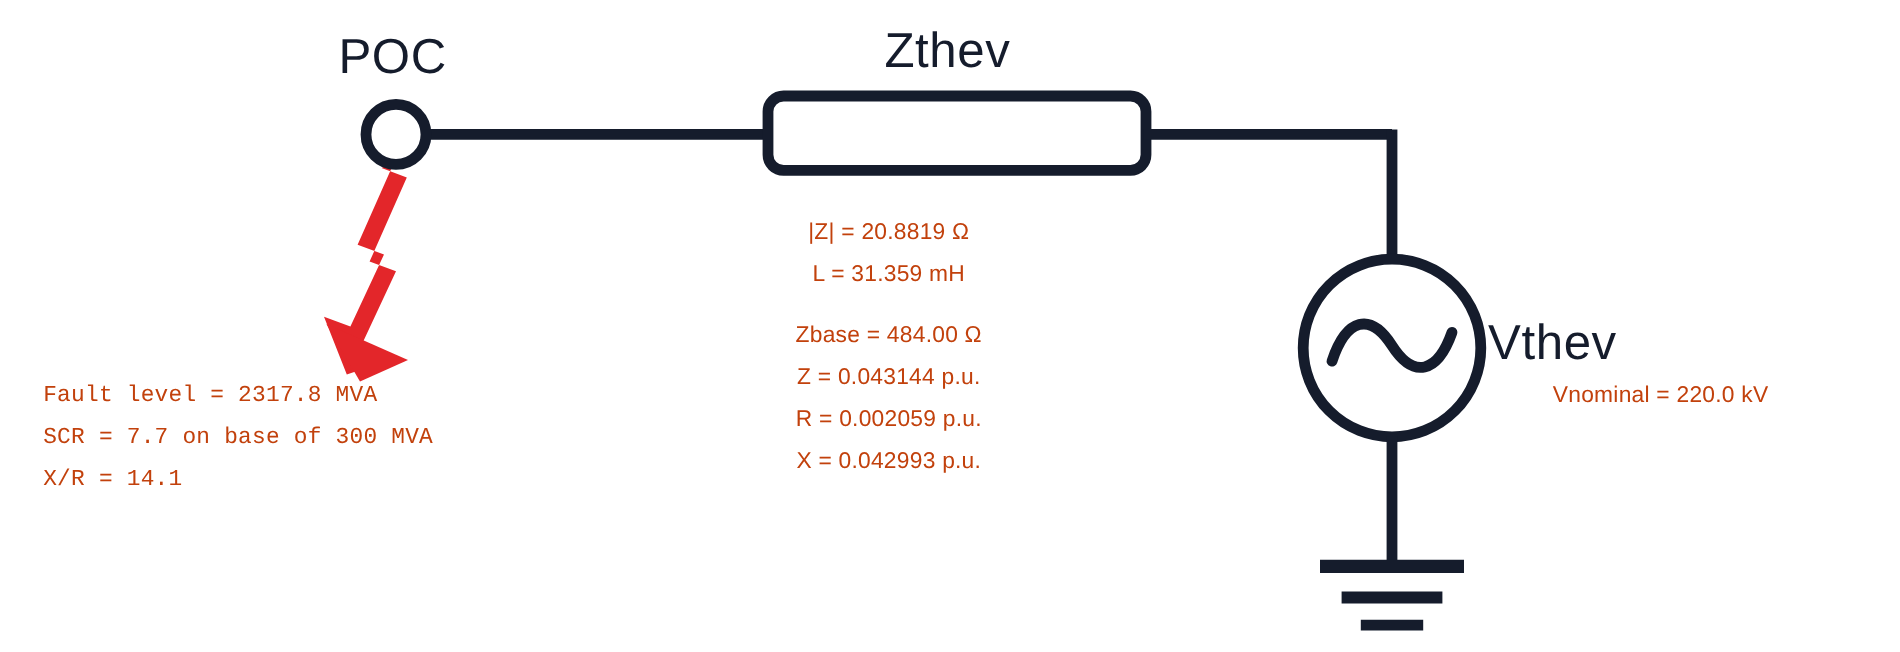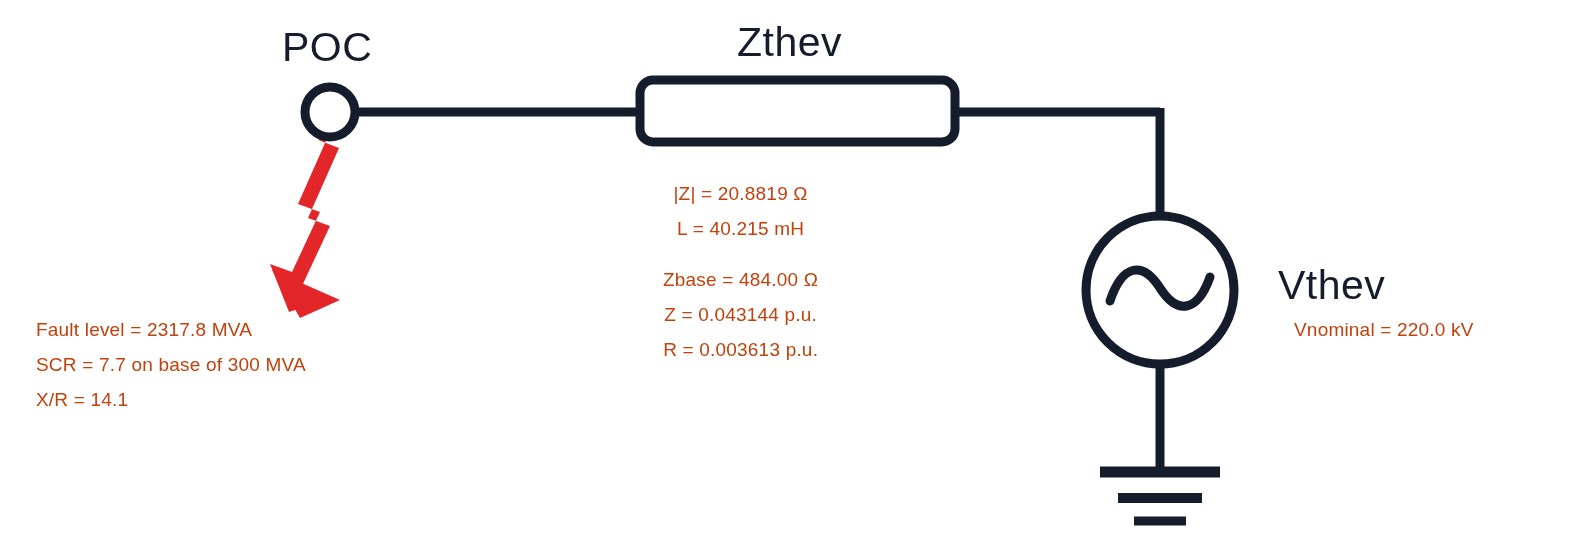--- a/index.html
+++ b/index.html
@@ -35,22 +35,22 @@
     color: #c2410c;
     font-size: 19px;
     line-height: 35px;
     letter-spacing: 0.2px;
   }
   .info .row { display: block; }
   .info.center { text-align: center; }
   .gap-above { margin-top: 16px; }
   #poc-label { left: 282px; top: 24px; }
   #zthev-label { left: 737px; top: 19px; }
-  #vthev-label { left: 1278px; top: 262px; }
-  #fault-info { left: 36px; top: 312px; }
+  #vthev-label { left: 1240px; top: 262px; }
+  #fault-info { left: 36px; top: 312px; font-family: Liberation Mono, monospace; }
   #z-info { left: 663px; top: 176px; }
   #vthev-info { left: 1262px; top: 312px; margin-left: 32px; }
 </style>
 </head>
 <body>
 
 <div id="canvas">
 
   <svg class="circuit" viewBox="0 0 1583 543">
 
@@ -93,23 +93,24 @@
   </div>
 
   <div class="info" id="fault-info">
     <span class="row">Fault level = 2317.8 MVA</span>
     <span class="row">SCR = 7.7 on base of 300 MVA</span>
     <span class="row">X/R = 14.1</span>
   </div>
 
   <div class="info center" id="z-info">
     <span class="row">|Z| = 20.8819 Ω</span>
-    <span class="row">L = 40.215 mH</span>
+    <span class="row">L = 31.359 mH</span>
     <span class="row gap-above">Zbase = 484.00 Ω</span>
     <span class="row">Z = 0.043144 p.u.</span>
-    <span class="row">R = 0.003613 p.u.</span>
+    <span class="row">R = 0.002059 p.u.</span>
+    <span class="row">X = 0.042993 p.u.</span>
   </div>
 
   <div class="info" id="vthev-info">
     <span class="row">Vnominal = 220.0 kV</span>
   </div>
 
 </div>
 
 </body></html>

